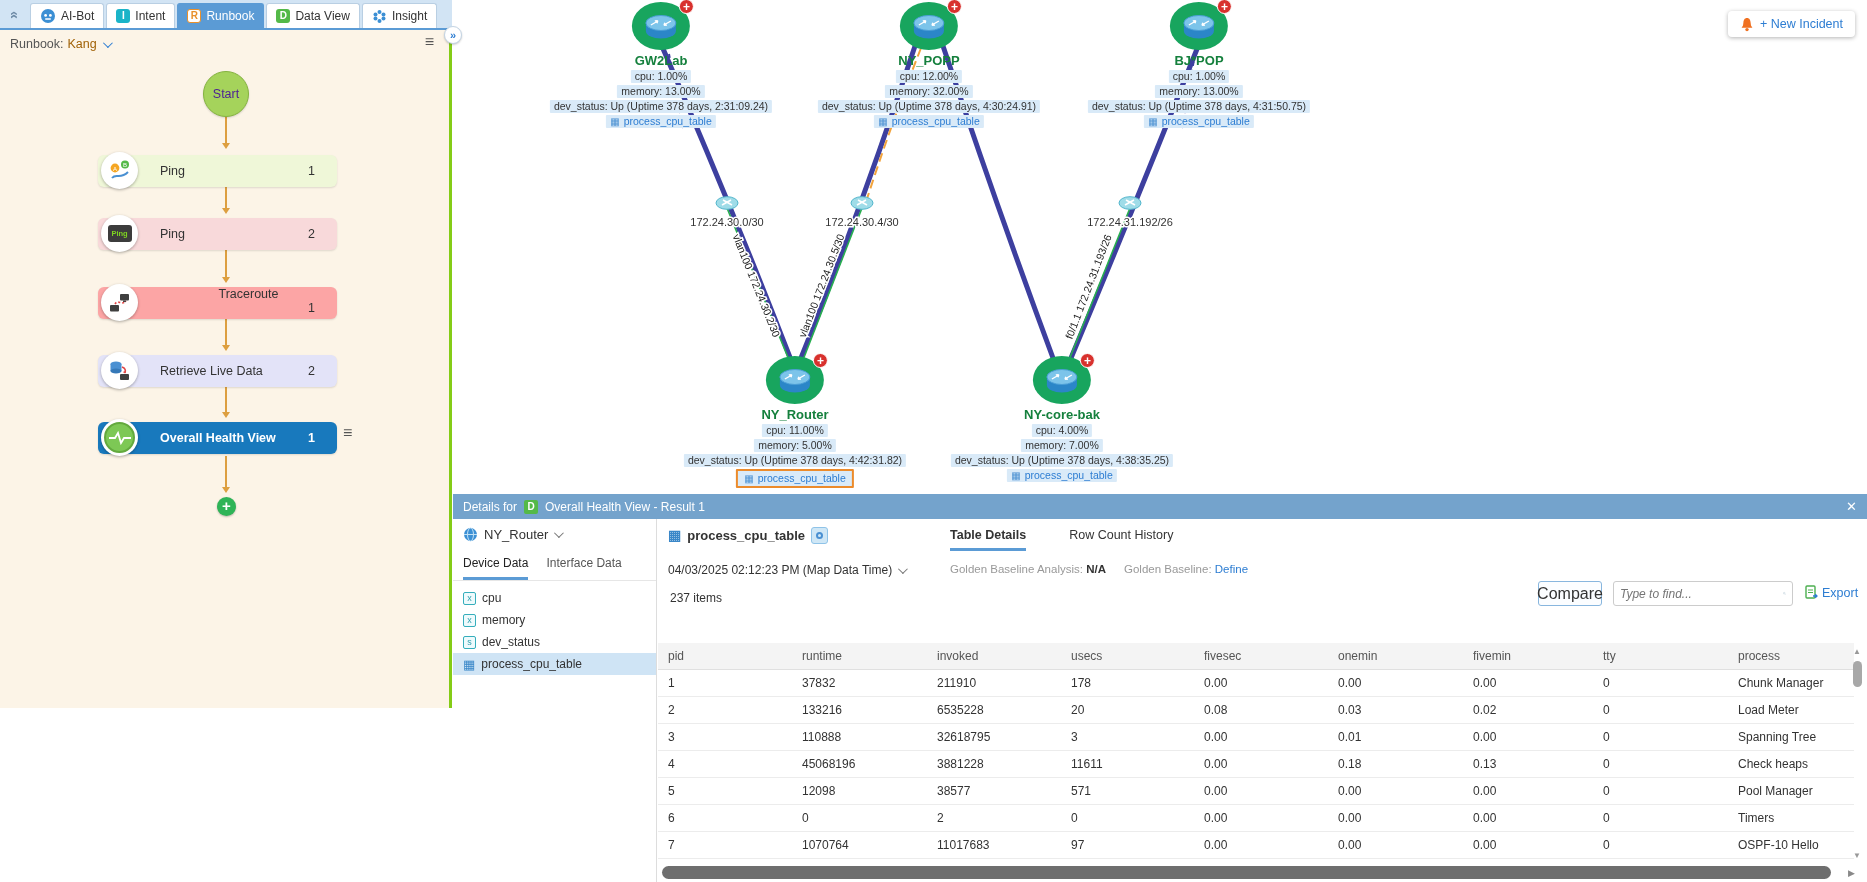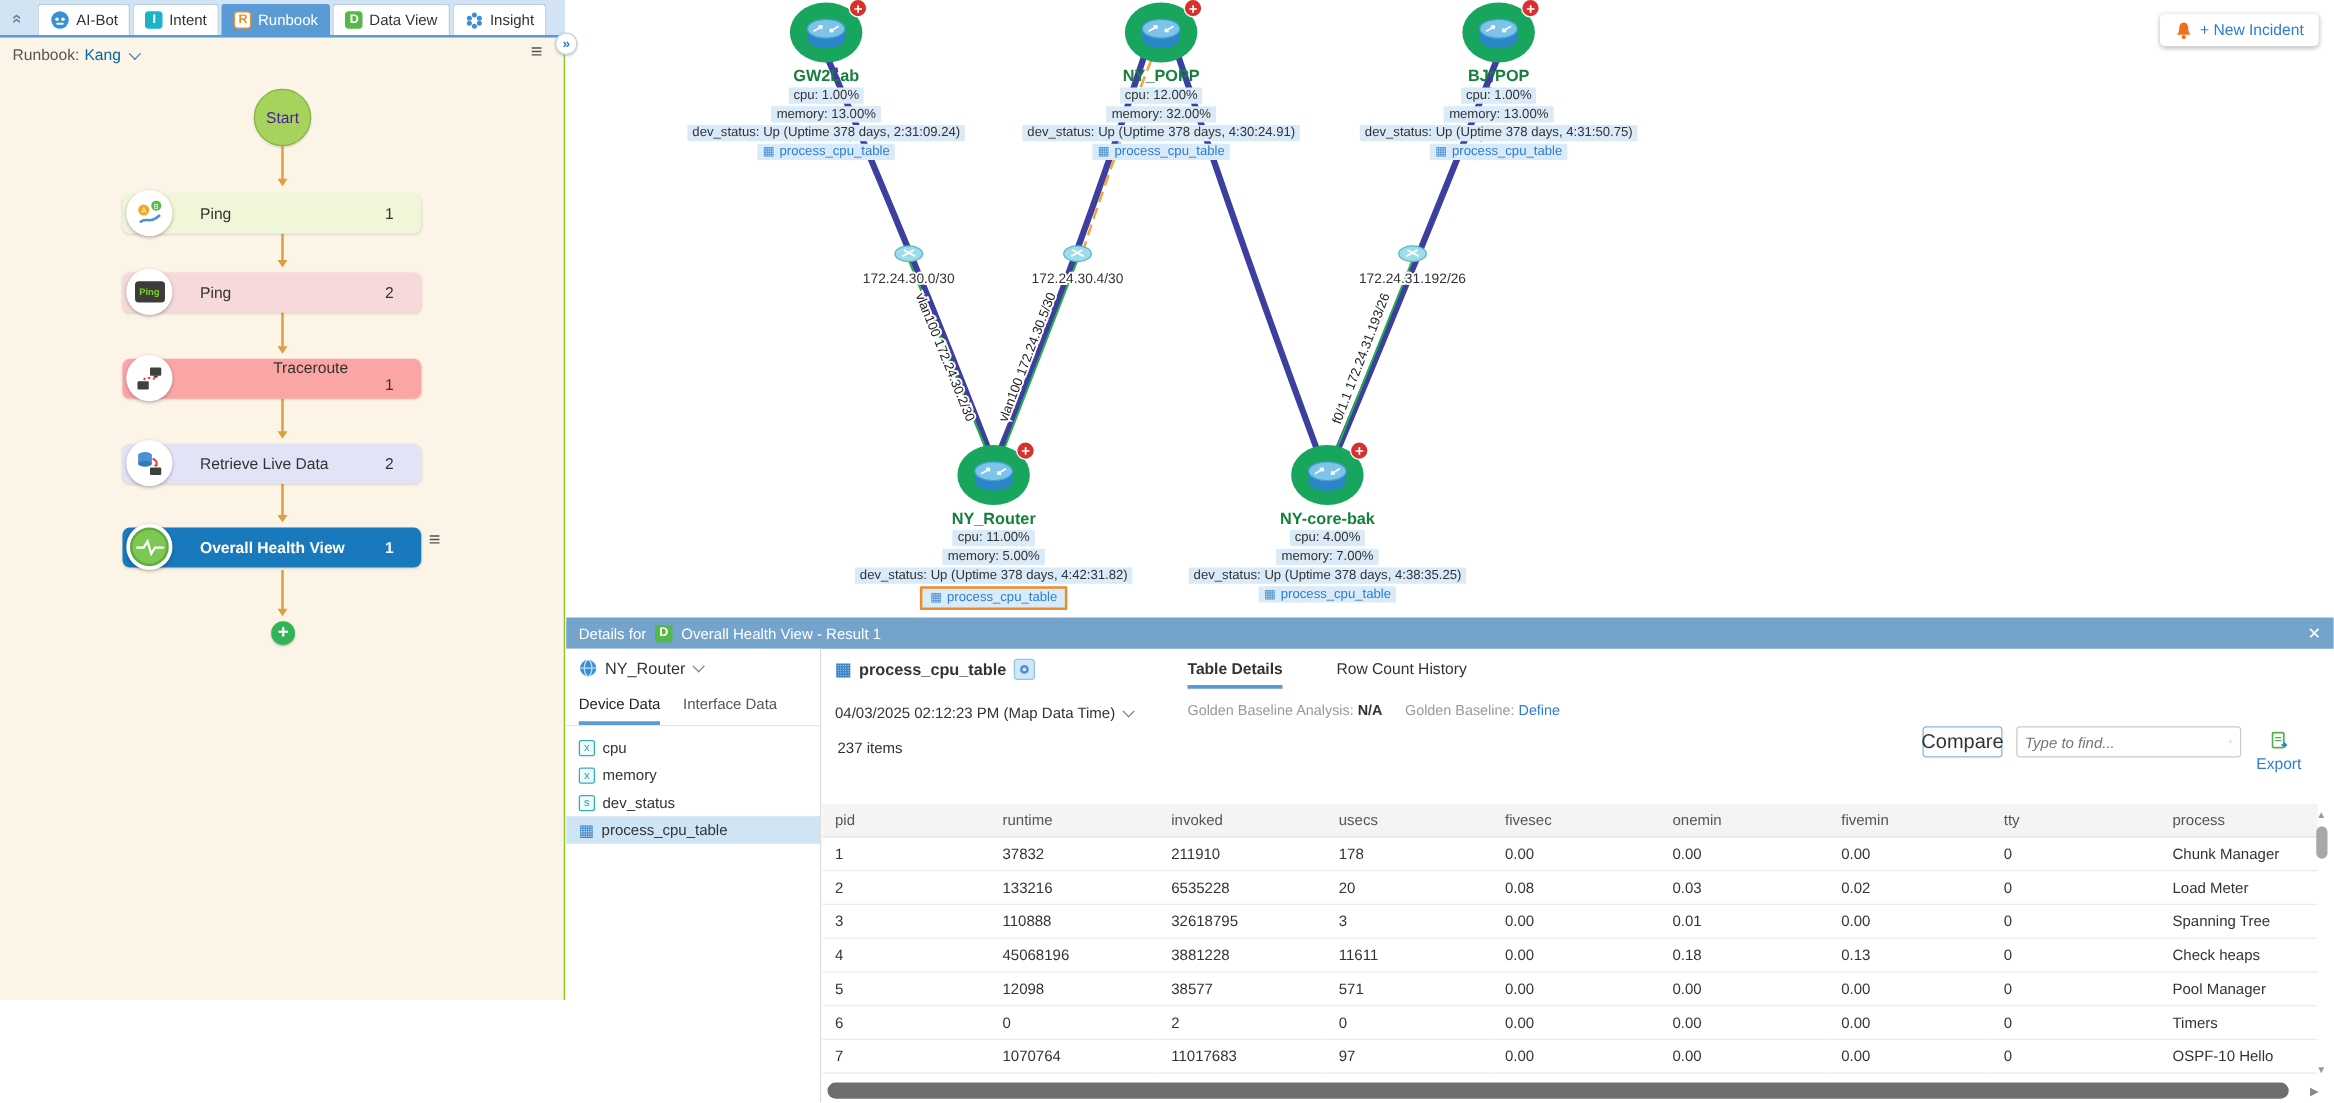--- a/index.html
+++ b/index.html
@@ -3,40 +3,40 @@
 <meta charset="utf-8">
 <style>
   * { box-sizing: border-box; }
   html,body { margin:0; padding:0; }
   body {
     width:1867px; height:882px; position:relative; overflow:hidden;
     background:#ffffff; font-family:"Liberation Sans", sans-serif; color:#333;
   }
 
   
-  .sidebar { position:absolute; left:0; top:0; width:452px; height:800px;
-    background:#fcf4e7; border-right:1px solid #84cc16; }
+  .sidebar { position:absolute; left:0; top:0; width:452px; height:708px;
+    background:#fcf4e7; border-right:3px solid #84cc16; }
   .topbar { position:absolute; left:0; top:0; width:452px; height:30px;
     background:#d2e4f4; border-bottom:2px solid #5b9bd5; display:flex; align-items:flex-end; }
   .collapse-btn { width:30px; height:26px; display:flex; align-items:center; justify-content:center;
     color:#6d8aa5; font-size:14px; }
   .collapse-btn span { display:inline-block; transform:rotate(90deg); font-weight:bold; }
   .tab { height:25px; display:flex; align-items:center; gap:5px; padding:0 9px;
     background:#fff; border:1px solid #b9cfe3; border-bottom:none; border-radius:3px 3px 0 0;
     font-size:12px; color:#333; margin-right:2px; cursor:default; }
   .tab.sel { background:#5b9bd5; border-color:#5b9bd5; color:#fff; }
   .sq-ic { width:14px; height:14px; border-radius:3px; color:#fff; font-size:10px; font-weight:bold;
     display:flex; align-items:center; justify-content:center; line-height:1; }
   .ic-intent { background:#1ab4c8; }
   .ic-runbook { background:#fff; border:1.5px solid #e8902c; color:#e8902c; }
   .ic-dataview { background:#54b948; }
 
   .runbook-bar { position:absolute; left:0; top:32px; width:452px; height:24px;
     display:flex; align-items:center; padding-left:10px; font-size:12.5px; color:#555; }
-  .runbook-bar .rb-name { color:#0369a1; margin-left:4px; }
+  .runbook-bar .rb-name { color:#a16207; margin-left:4px; }
   .rb-menu { position:absolute; right:18px; top:1px; font-size:16px; color:#555; cursor:pointer; }
 
   
   .start-node { position:absolute; left:203px; top:71px; width:46px; height:46px; border-radius:50%;
     background:#a5d35b; border:1px solid #84b33f; display:flex; align-items:center; justify-content:center;
     font-size:12.5px; color:#4c1d95; box-shadow:0 1px 2px rgba(0,0,0,.15); }
   .flow-node { position:absolute; left:98px; width:239px; height:32px; border-radius:6px;
     box-shadow:0 1px 2px rgba(0,0,0,.12); display:flex; align-items:center; font-size:12.5px; color:#333; }
   .c-path { background:#eff7d8; } .c-ping { background:#f8d9da; } .c-trace { background:#fca5a5;flex-direction:column; }
   .c-retrieve { background:#e3e3f8; }
@@ -120,21 +120,21 @@
   .golden-b a { color:#2d7dd2; cursor:pointer; }
   .items-count { position:absolute; left:12px; top:72px; font-size:12px; color:#333; }
   .compare-btn { position:absolute; left:880px; top:62px; width:64px; height:25px; background:#fbfdff;
     border:1px solid #88b6de; border-radius:3px; font-size:16px; color:#333; display:flex;
     align-items:center; justify-content:center; cursor:pointer; }
   .search-box { position:absolute; left:955px; top:62px; width:180px; height:25px; border:1px solid #ccc;
     border-radius:3px; background:#fff; display:flex; align-items:center; }
   .search-box input { border:none; outline:none; flex:1; padding:0 6px; font-size:12px;
     font-style:italic; color:#555; font-family:"Liberation Sans",sans-serif; background:transparent; }
   .export-btn { position:absolute; left:1147px; top:66px; display:flex; align-items:center; gap:4px;
-    color:#2d7dd2; font-size:12.5px; cursor:pointer;flex-direction:column; }
+    color:#2d7dd2; font-size:12.5px; cursor:pointer; }
 
   table.grid { position:absolute; left:0; top:124px; width:1196px; border-collapse:collapse; table-layout:fixed; }
   table.grid th { height:26px; background:#f4f4f4; font-weight:normal; color:#555; font-size:12px;
     text-align:left; padding:0 0 0 10px; border-bottom:1px solid #e0e0e0; cursor:pointer; }
   table.grid td { height:27px; font-size:12px; color:#333; padding:0 0 0 10px;
     border-bottom:1px solid #ececec; white-space:nowrap; overflow:hidden; }
 
   .hscroll { position:absolute; left:4px; right:26px; bottom:3px; height:13px; }
   .hscroll .thumb { position:absolute; left:0; right:10px; top:0; height:13px; background:#6e6e6e; border-radius:7px; }
   .hscroll .arr { position:absolute; right:-14px; top:2px; font-size:9px; color:#888; }

